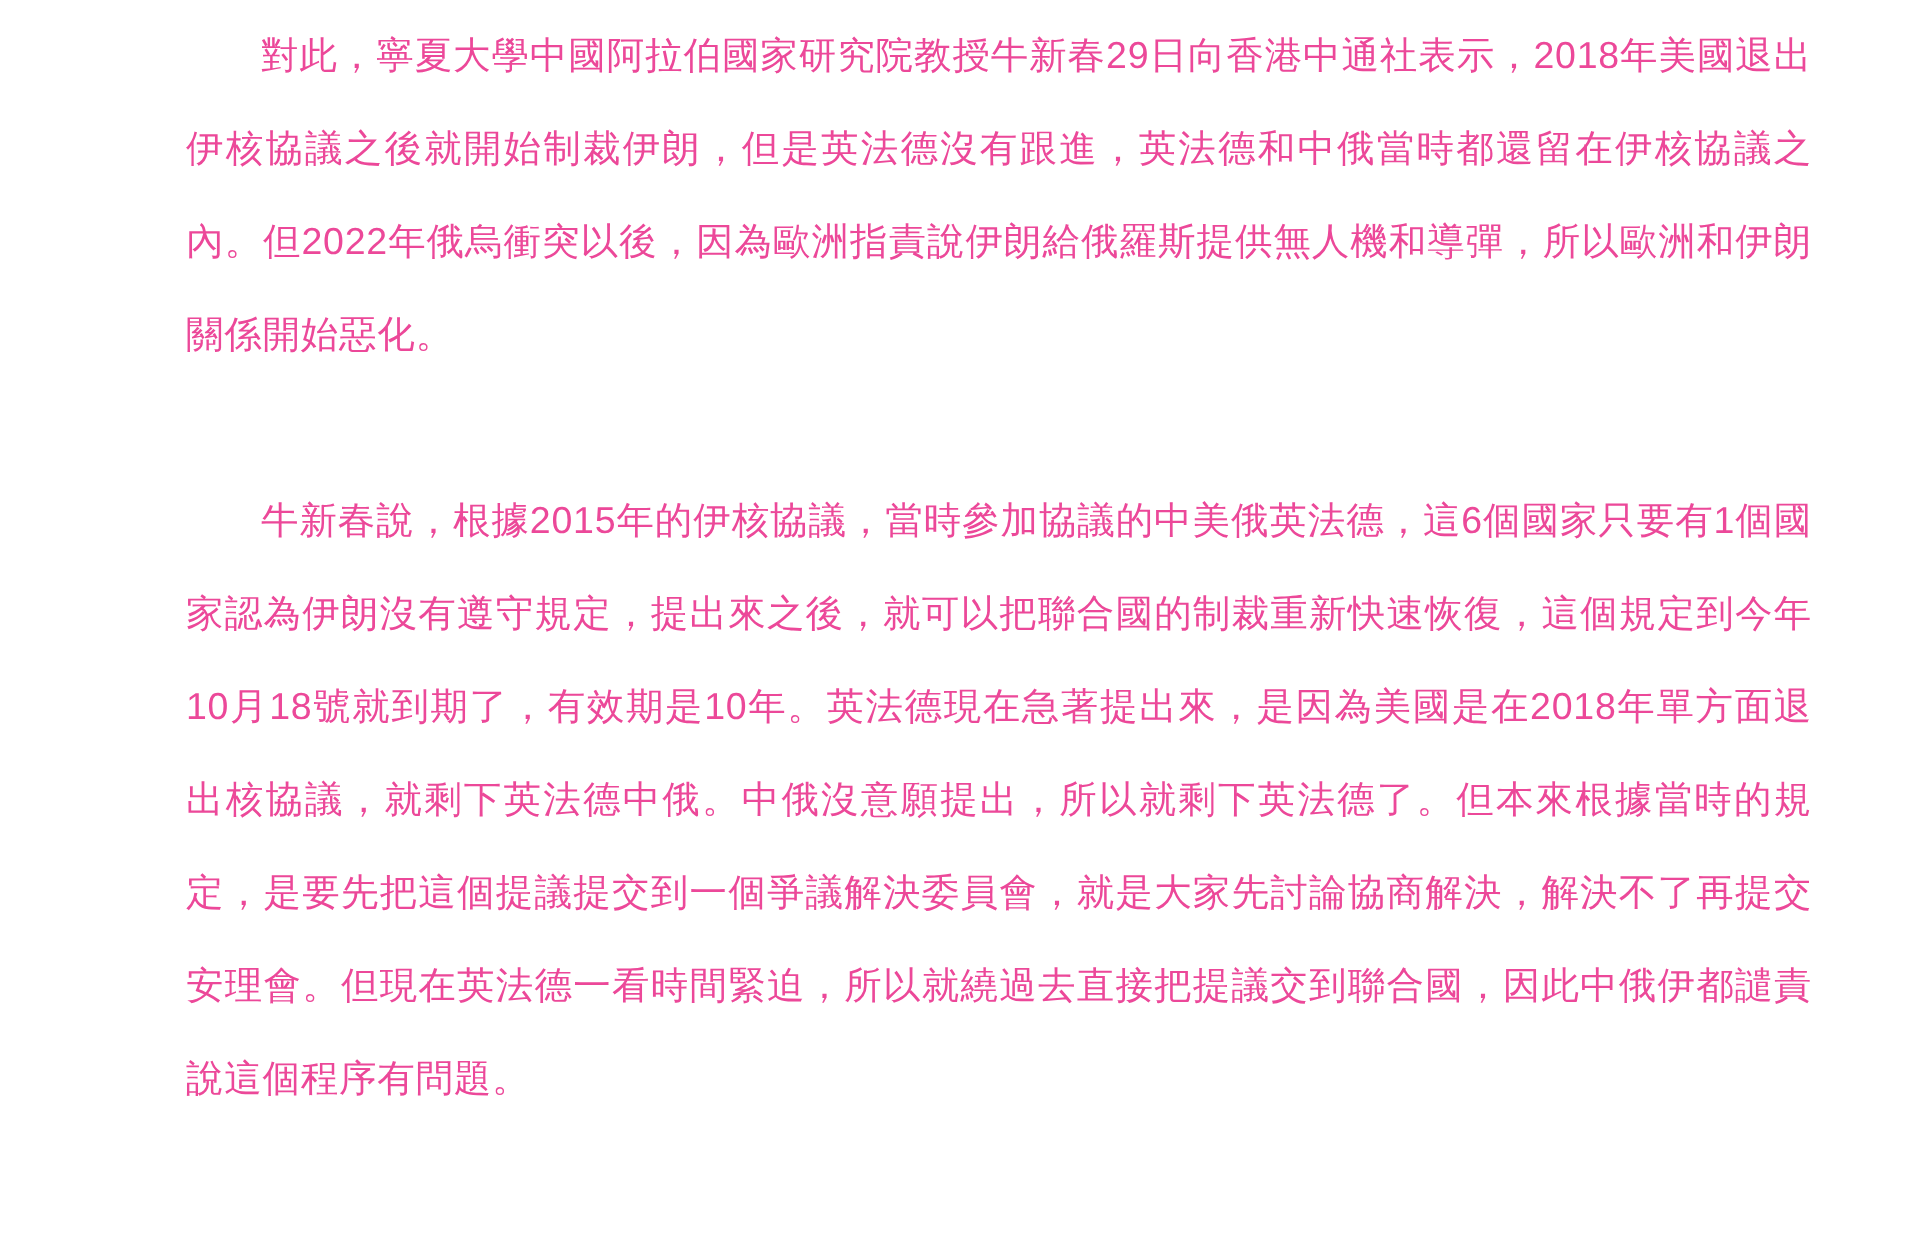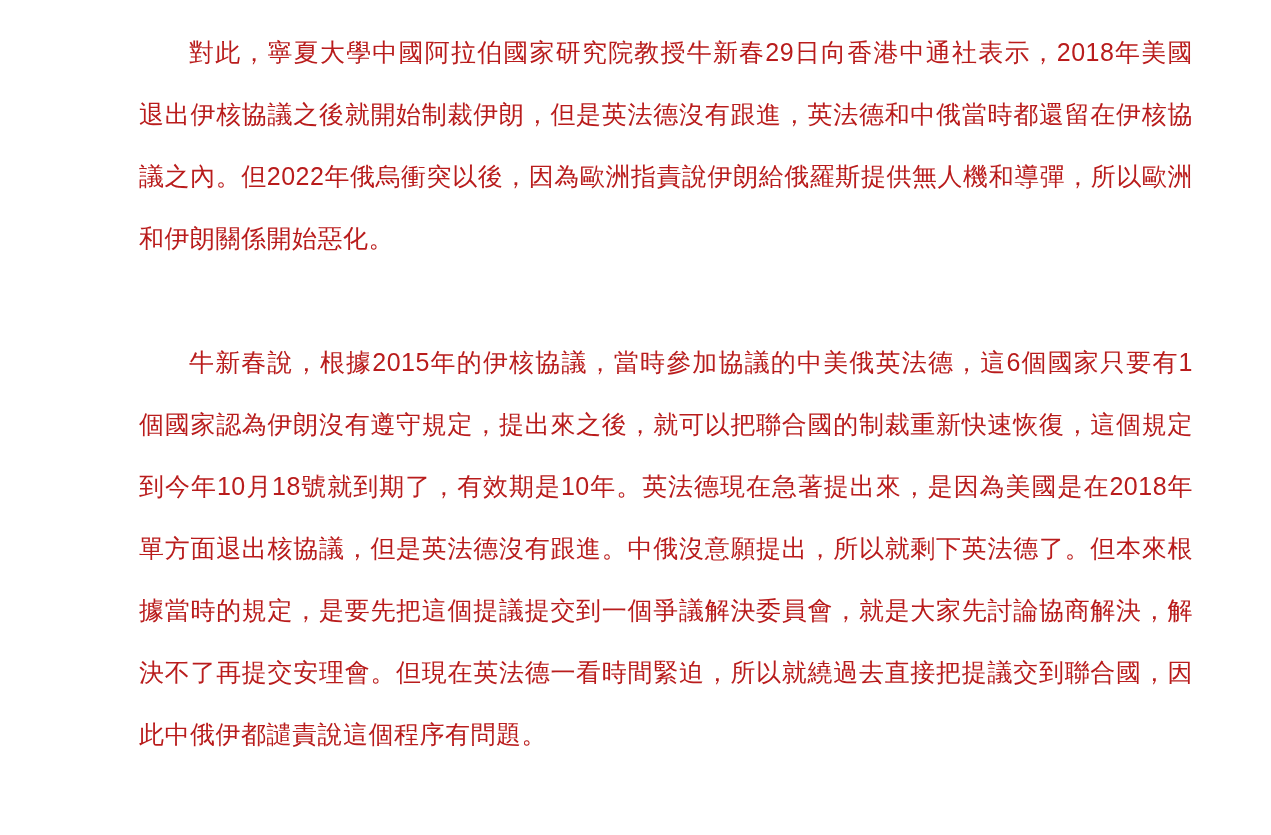--- a/index.html
+++ b/index.html
@@ -24,29 +24,29 @@
   .article {
     width: 1084px;
   }
   .para {
     font-size: 25px;
     line-height: 62px;
     letter-spacing: 0.5px;
     text-align: justify;
     text-justify: inter-ideograph;
     text-indent: 2em;
-    margin: 15px;
-    color: #b91c1c;
+    margin: 0;
+    color: #ec4899;
     font-weight: 400;
   }
   .para + .para {
     margin-top: 62px;
   }
 </style>
 </head>
 <body>
 
 <div class="page">
   <div class="article">
     <p class="para">對此，寧夏大學中國阿拉伯國家研究院教授牛新春29日向香港中通社表示，2018年美國退出伊核協議之後就開始制裁伊朗，但是英法德沒有跟進，英法德和中俄當時都還留在伊核協議之內。但2022年俄烏衝突以後，因為歐洲指責說伊朗給俄羅斯提供無人機和導彈，所以歐洲和伊朗關係開始惡化。</p>
-    <p class="para">牛新春說，根據2015年的伊核協議，當時參加協議的中美俄英法德，這6個國家只要有1個國家認為伊朗沒有遵守規定，提出來之後，就可以把聯合國的制裁重新快速恢復，這個規定到今年10月18號就到期了，有效期是10年。英法德現在急著提出來，是因為美國是在2018年單方面退出核協議，但是英法德沒有跟進。中俄沒意願提出，所以就剩下英法德了。但本來根據當時的規定，是要先把這個提議提交到一個爭議解決委員會，就是大家先討論協商解決，解決不了再提交安理會。但現在英法德一看時間緊迫，所以就繞過去直接把提議交到聯合國，因此中俄伊都譴責說這個程序有問題。</p>
+    <p class="para">牛新春說，根據2015年的伊核協議，當時參加協議的中美俄英法德，這6個國家只要有1個國家認為伊朗沒有遵守規定，提出來之後，就可以把聯合國的制裁重新快速恢復，這個規定到今年10月18號就到期了，有效期是10年。英法德現在急著提出來，是因為美國是在2018年單方面退出核協議，就剩下英法德中俄。中俄沒意願提出，所以就剩下英法德了。但本來根據當時的規定，是要先把這個提議提交到一個爭議解決委員會，就是大家先討論協商解決，解決不了再提交安理會。但現在英法德一看時間緊迫，所以就繞過去直接把提議交到聯合國，因此中俄伊都譴責說這個程序有問題。</p>
   </div>
 </div>
 
 </body></html>

